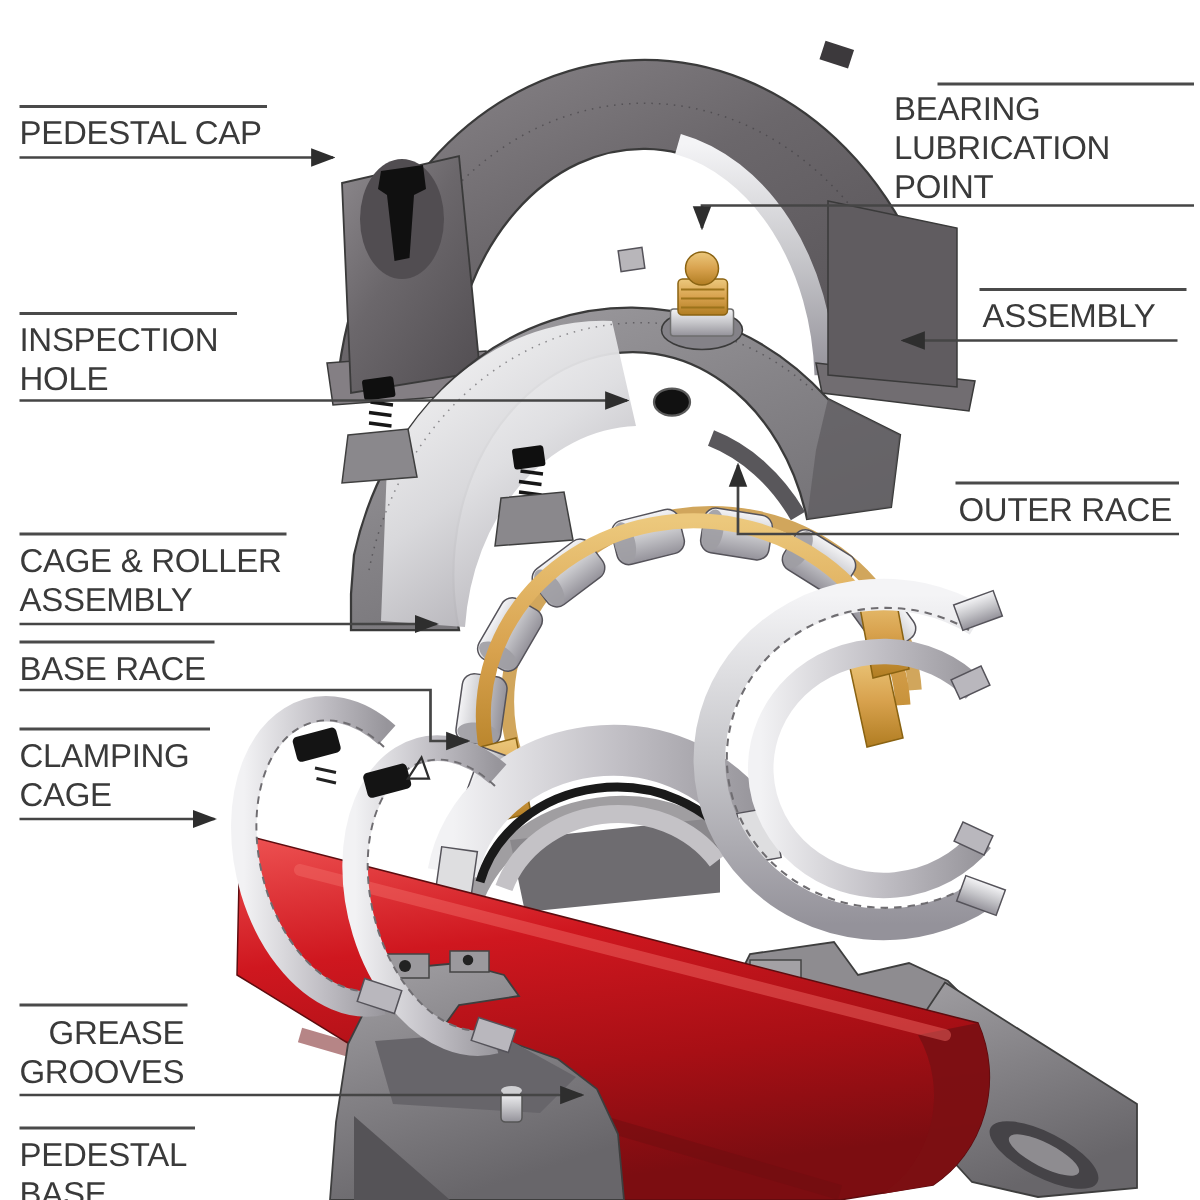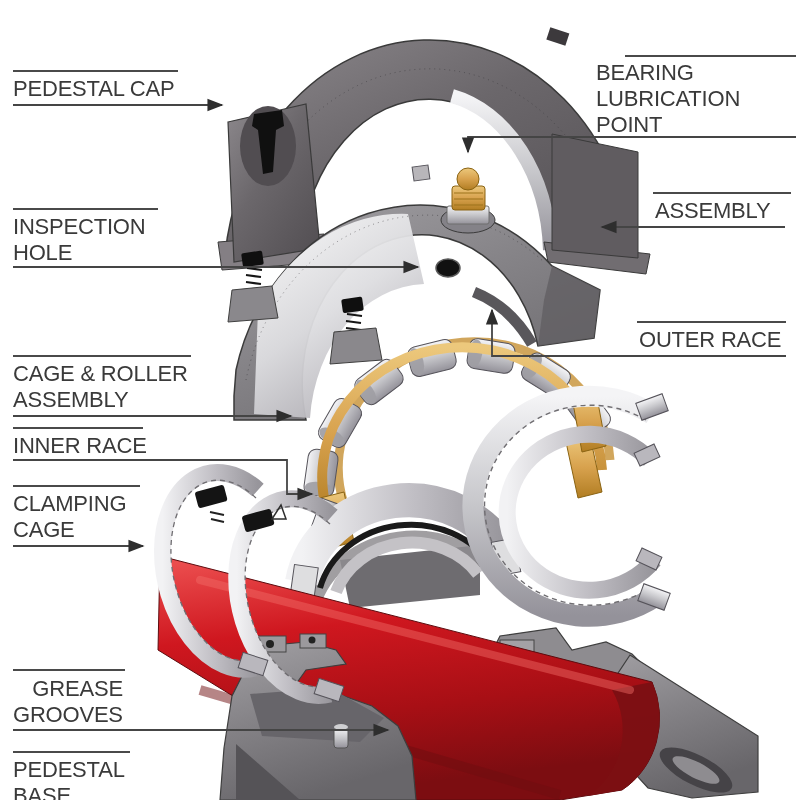--- a/index.html
+++ b/index.html
@@ -211,20 +211,20 @@
   <div class="label" style="left:13px;top:76px;">PEDESTAL CAP</div>
   <div class="label" style="left:596px;top:60px;">BEARING
 LUBRICATION
 POINT</div>
   <div class="label" style="left:13px;top:214px;">INSPECTION
 HOLE</div>
   <div class="label" style="left:655px;top:198px;">ASSEMBLY</div>
   <div class="label" style="left:639px;top:327px;">OUTER RACE</div>
   <div class="label" style="left:13px;top:361px;">CAGE &amp; ROLLER
 ASSEMBLY</div>
-  <div class="label" style="left:13px;top:433px;">INNER RACE</div>
+  <div class="label" style="left:13px;top:433px;">BASE RACE</div>
   <div class="label" style="left:13px;top:491px;">CLAMPING
 CAGE</div>
   <div class="label" style="left:13px;top:676px;text-align:right;">GREASE
 GROOVES</div>
   <div class="label" style="left:13px;top:757px;">PEDESTAL
 BASE</div>
 </div>
 
 </body></html>

